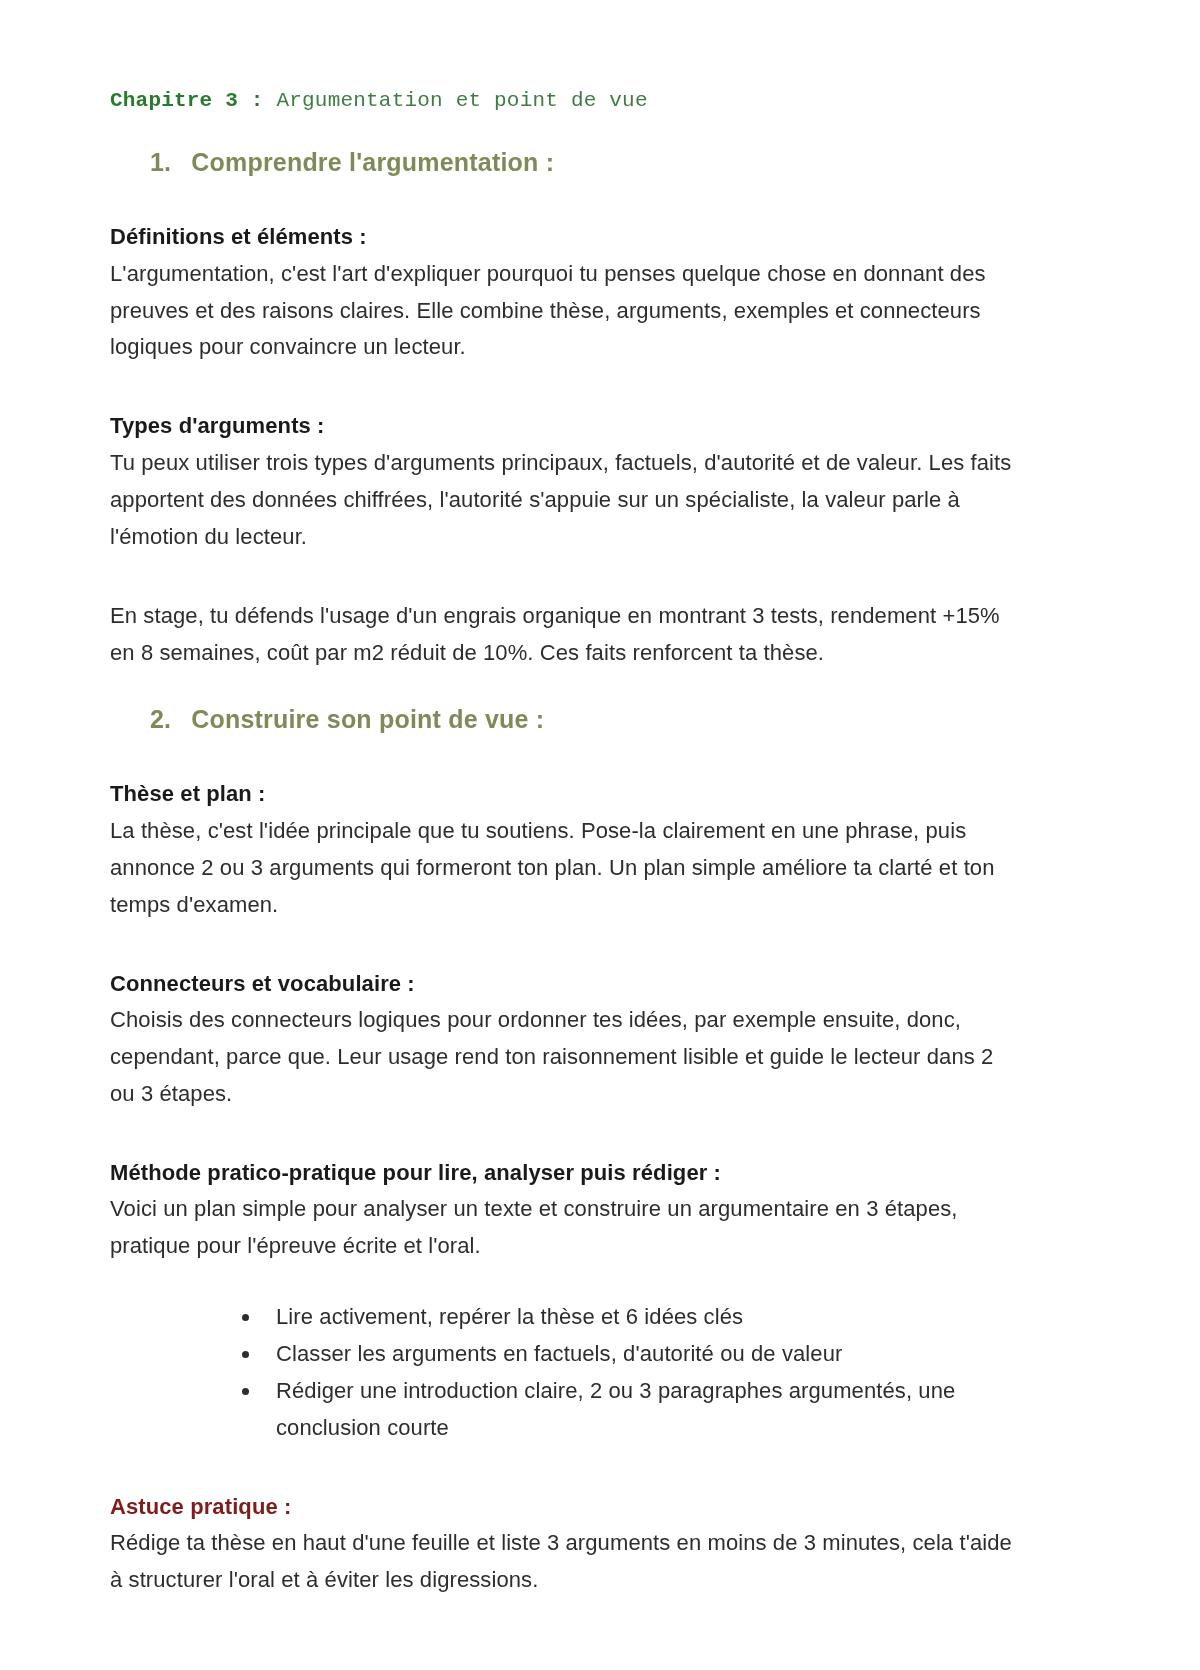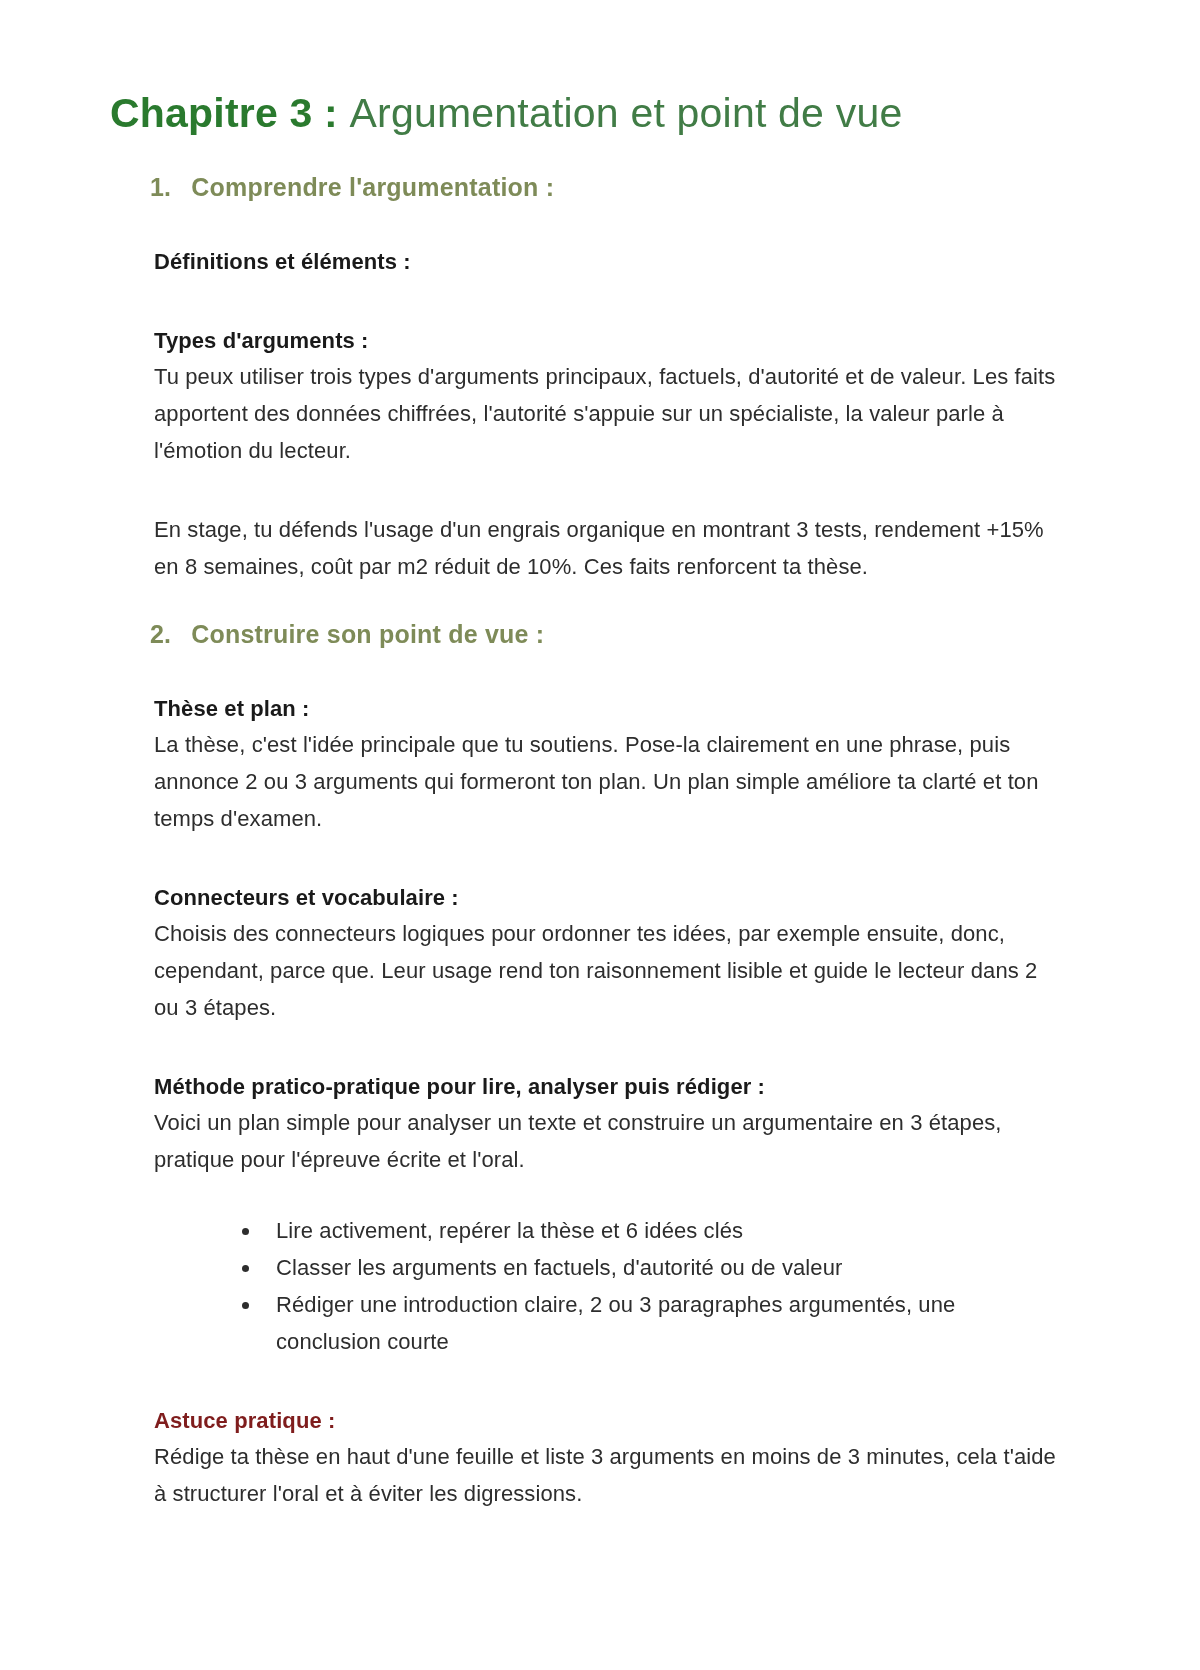--- a/index.html
+++ b/index.html
@@ -13,24 +13,25 @@
     width: 1200px;
     min-height: 1670px;
     margin: 0 auto;
     background: #ffffff;
     font-family: "Liberation Sans", sans-serif;
     color: #2d2d2d;
     box-sizing: border-box;
     padding: 88px 92px 60px 110px;
   }
   .doc-title {
-    font-size: 41px;
+    font-size: 21px;
     line-height: 1.25;
     letter-spacing: 0.2px;
     margin: 0;
+    font-family: Liberation Mono, monospace;
   }
   .doc-title .chapter-label {
     font-weight: 700;
     color: #2a7a2e;
   }
   .doc-title .chapter-rest {
     font-weight: 400;
     color: #417c46;
   }
   .section-head {
@@ -41,21 +42,20 @@
     font-weight: 700;
     font-size: 25px;
     letter-spacing: 0.2px;
   }
   .section-head .sec-num {
     margin-right: 20px;
   }
   .block {
     margin-top: 42px;
     max-width: 912px;
-    margin-left: 44px;
   }
   .block-heading {
     font-weight: 700;
     font-size: 22px;
     line-height: 1.65;
     color: #1a1a1a;
     letter-spacing: 0.1px;
   }
   .block-heading.example {
     color: #27a567;
@@ -94,20 +94,21 @@
     <span class="chapter-rest">Argumentation et point de vue</span>
   </h1>
 
   <div class="section-head">
     <span class="sec-num">1.</span>
     <span>Comprendre l'argumentation :</span>
   </div>
 
   <div class="block">
     <div class="block-heading">Définitions et éléments :</div>
+    <p class="block-text">L'argumentation, c'est l'art d'expliquer pourquoi tu penses quelque chose en donnant des preuves et des raisons claires. Elle combine thèse, arguments, exemples et connecteurs logiques pour convaincre un lecteur.</p>
   </div>
 
   <div class="block">
     <div class="block-heading">Types d'arguments :</div>
     <p class="block-text">Tu peux utiliser trois types d'arguments principaux, factuels, d'autorité et de valeur. Les faits apportent des données chiffrées, l'autorité s'appuie sur un spécialiste, la valeur parle à l'émotion du lecteur.</p>
   </div>
 
   <div class="block">
     <p class="block-text">En stage, tu défends l'usage d'un engrais organique en montrant 3 tests, rendement +15% en 8 semaines, coût par m2 réduit de 10%. Ces faits renforcent ta thèse.</p>
   </div>

